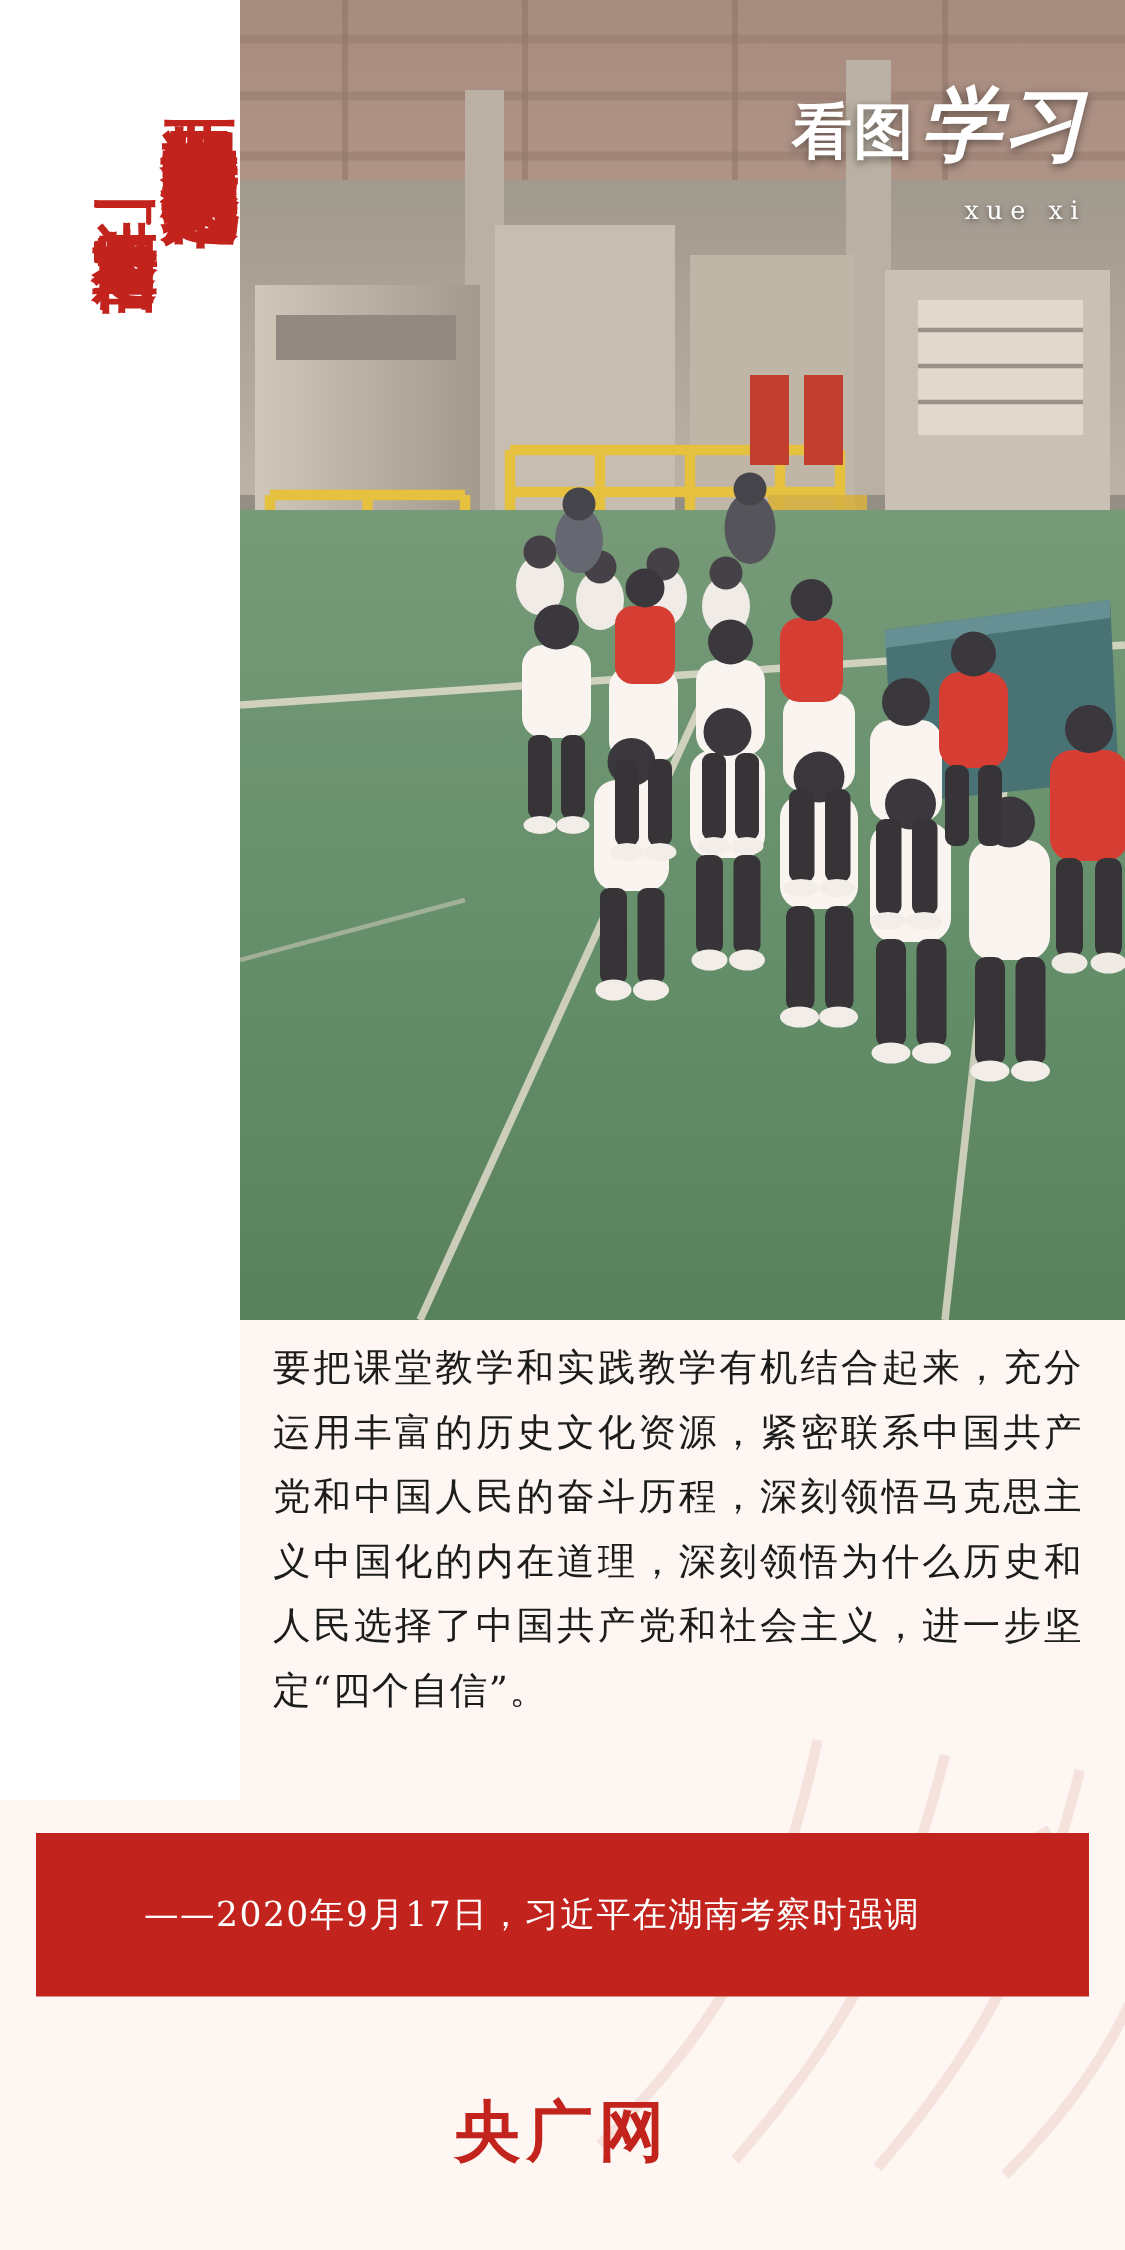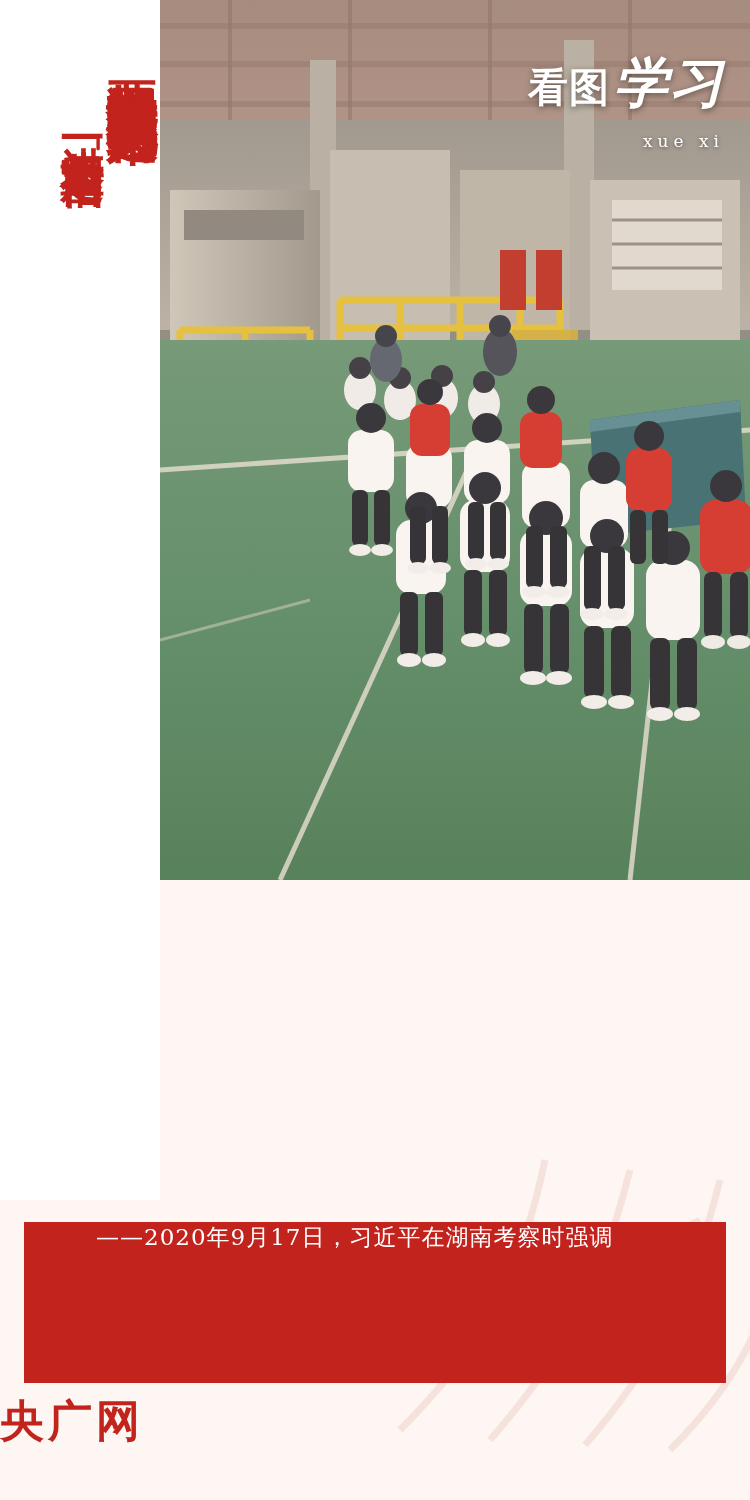--- a/index.html
+++ b/index.html
@@ -131,40 +131,40 @@
     letter-spacing: 1px;
     text-align: justify;
   }
 
   
   .attrib-bar {
     position: absolute;
     left: 24px;
     top: 1222px;
     width: 702px;
-    height: 161px;
+    height: 109px;
     background: #c3231d;
     display: flex;
-    align-items: flex-start;
+    align-items: center;
   }
   .attrib-text {
     color: #ffffff;
     font-family: "DejaVu Serif", "Liberation Serif", serif;
     font-size: 23px;
     letter-spacing: 1px;
     padding-left: 72px;
   }
 
   
   .footer {
     position: absolute;
     left: 0;
     top: 1392px;
     width: 750px;
-    text-align: left;
+    text-align: center;
   }
   .logo {
     display: inline-block;
     font-family: "DejaVu Serif", "Liberation Serif", serif;
     font-size: 44px;
     font-weight: bold;
     color: #c3231d;
     letter-spacing: 4px;
   }
 </style>
@@ -392,20 +392,21 @@
 
       <rect x="0" y="0" width="590" height="880" fill="#e0a07f" opacity="0.07"></rect>
     </svg>
 
     <div class="brand">
       <span class="brand-cn"><span>看图</span><span class="script">学习</span></span>
       <span class="brand-py">xue xi</span>
     </div>
   </div>
 
+  <div class="quote">要把课堂教学和实践教学有机结合起来，充分运用丰富的历史文化资源，紧密联系中国共产党和中国人民的奋斗历程，深刻领悟马克思主义中国化的内在道理，深刻领悟为什么历史和人民选择了中国共产党和社会主义，进一步坚定“四个自信”。</div>
 
   <div class="attrib-bar">
     <div class="attrib-text">——2020年9月17日，习近平在湖南考察时强调</div>
   </div>
 
   <div class="footer">
     <span class="logo">央广网</span>
   </div>
 
 </div>

